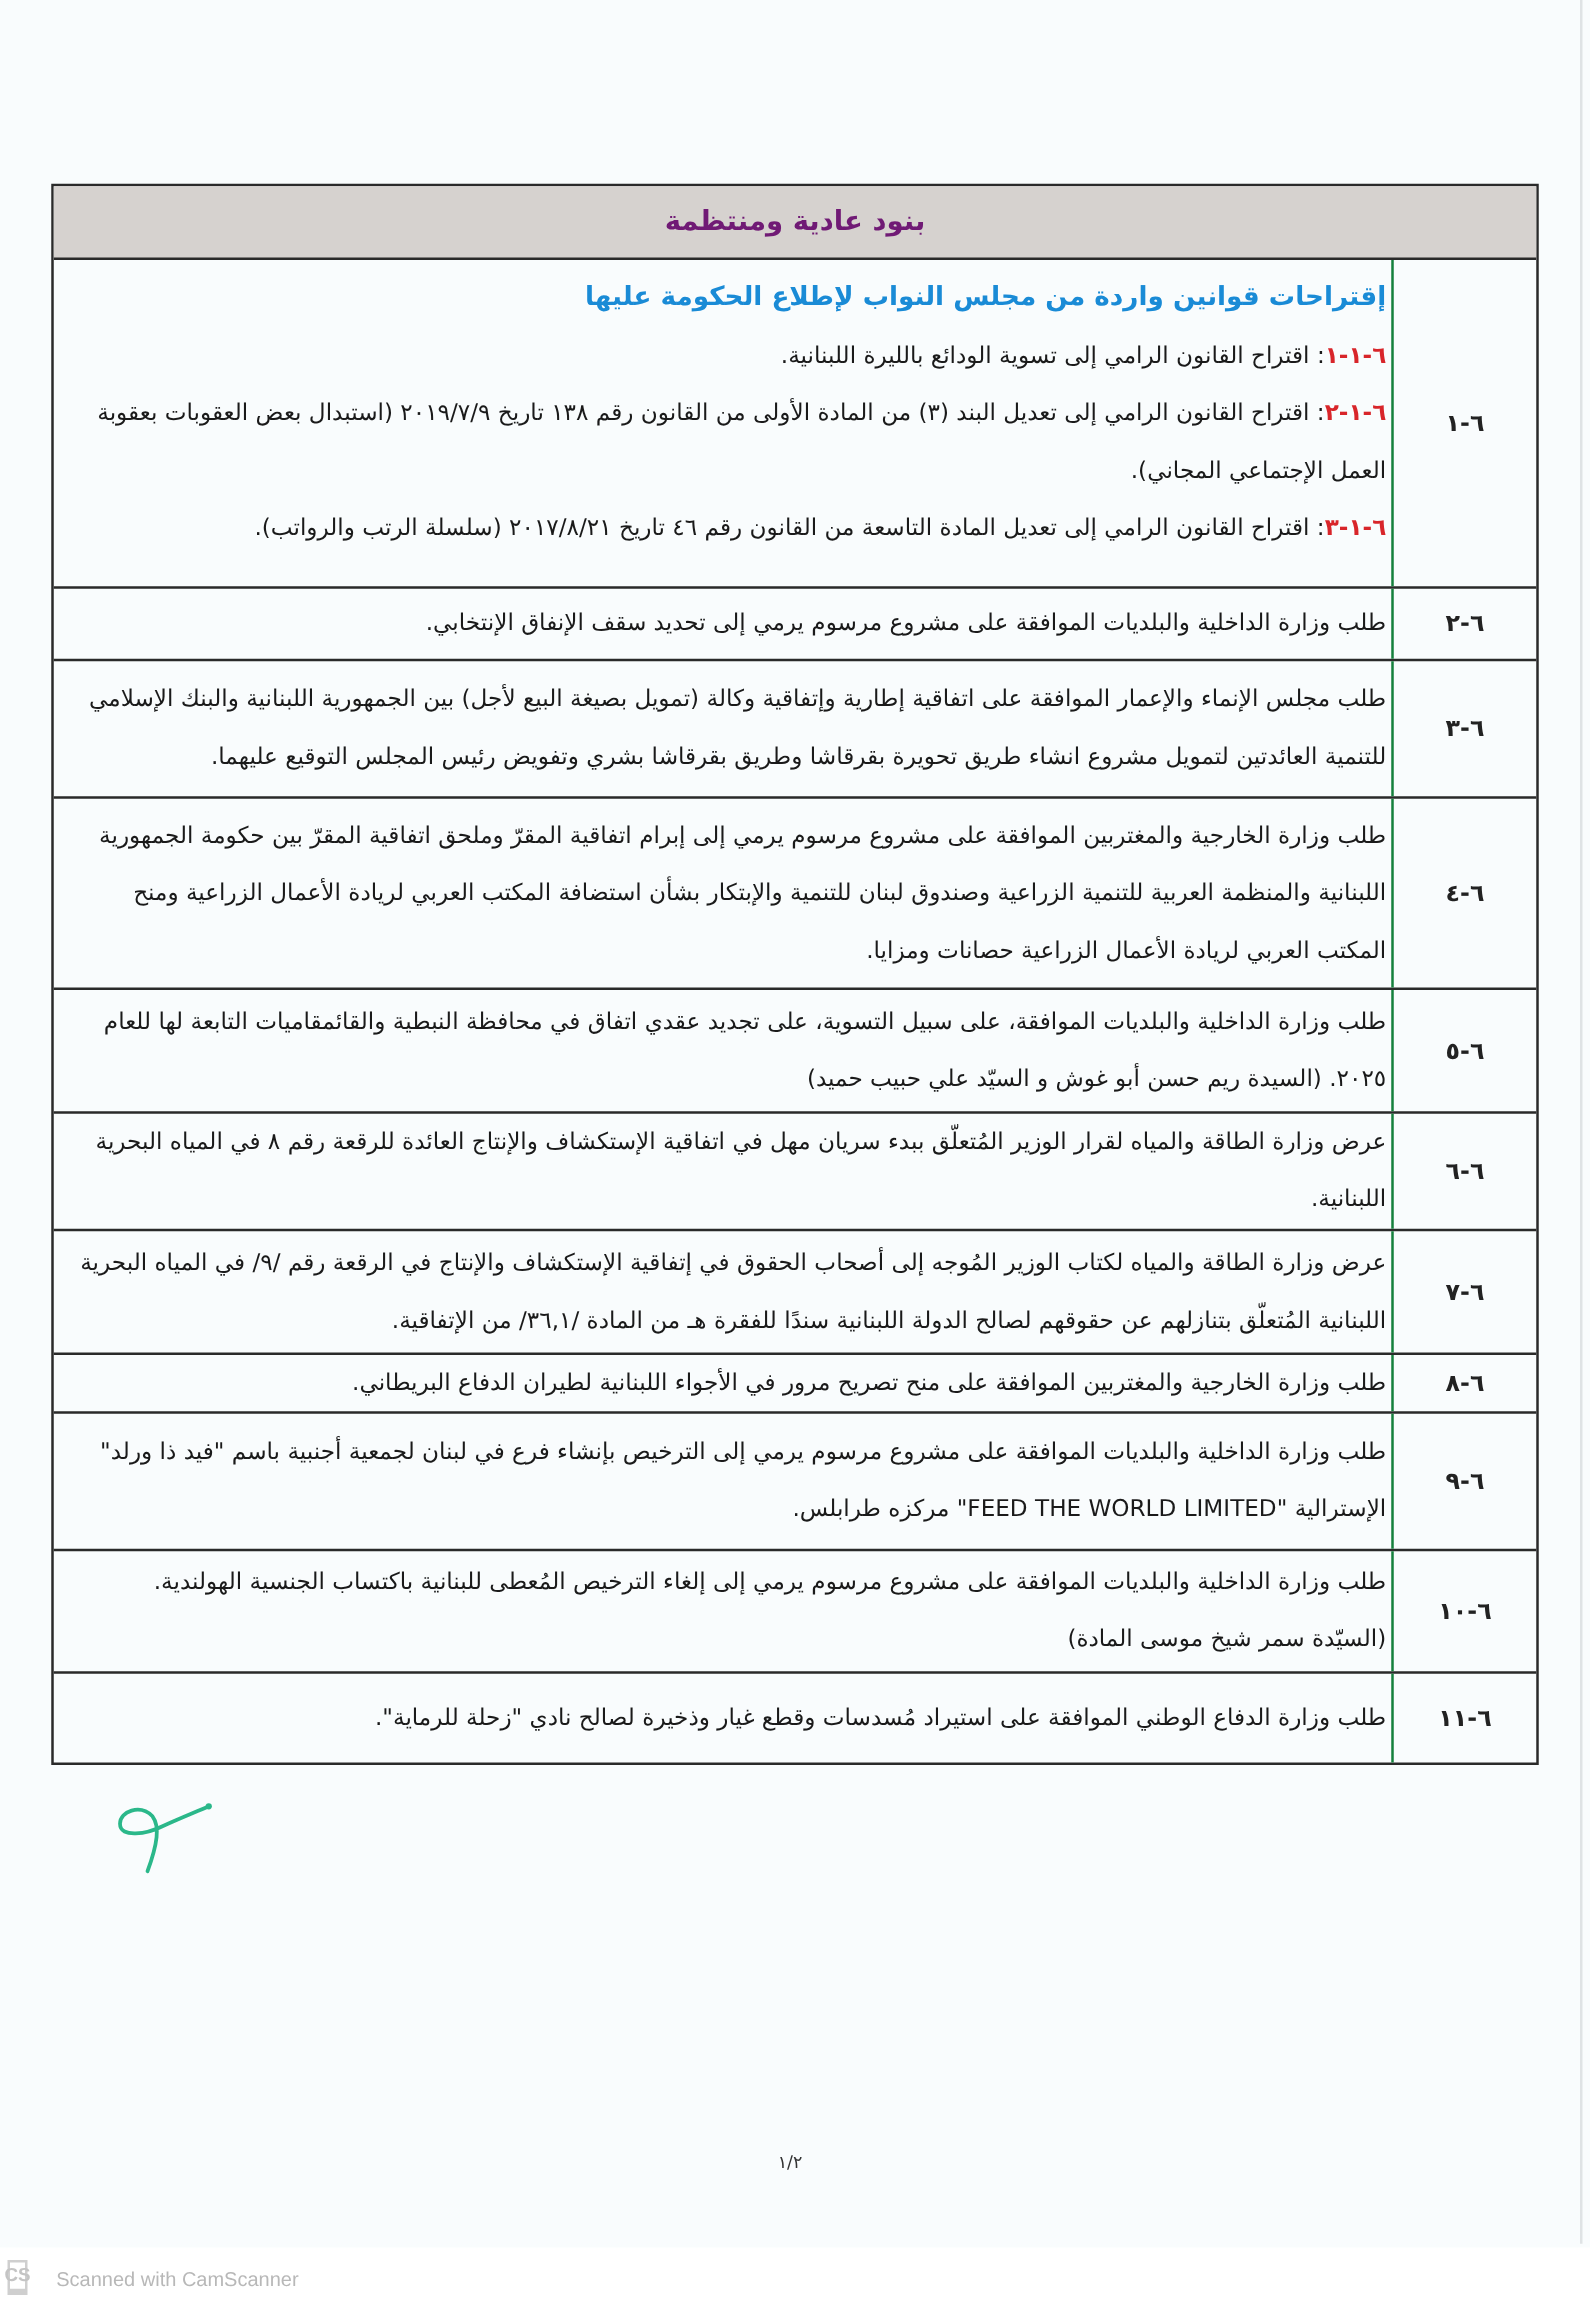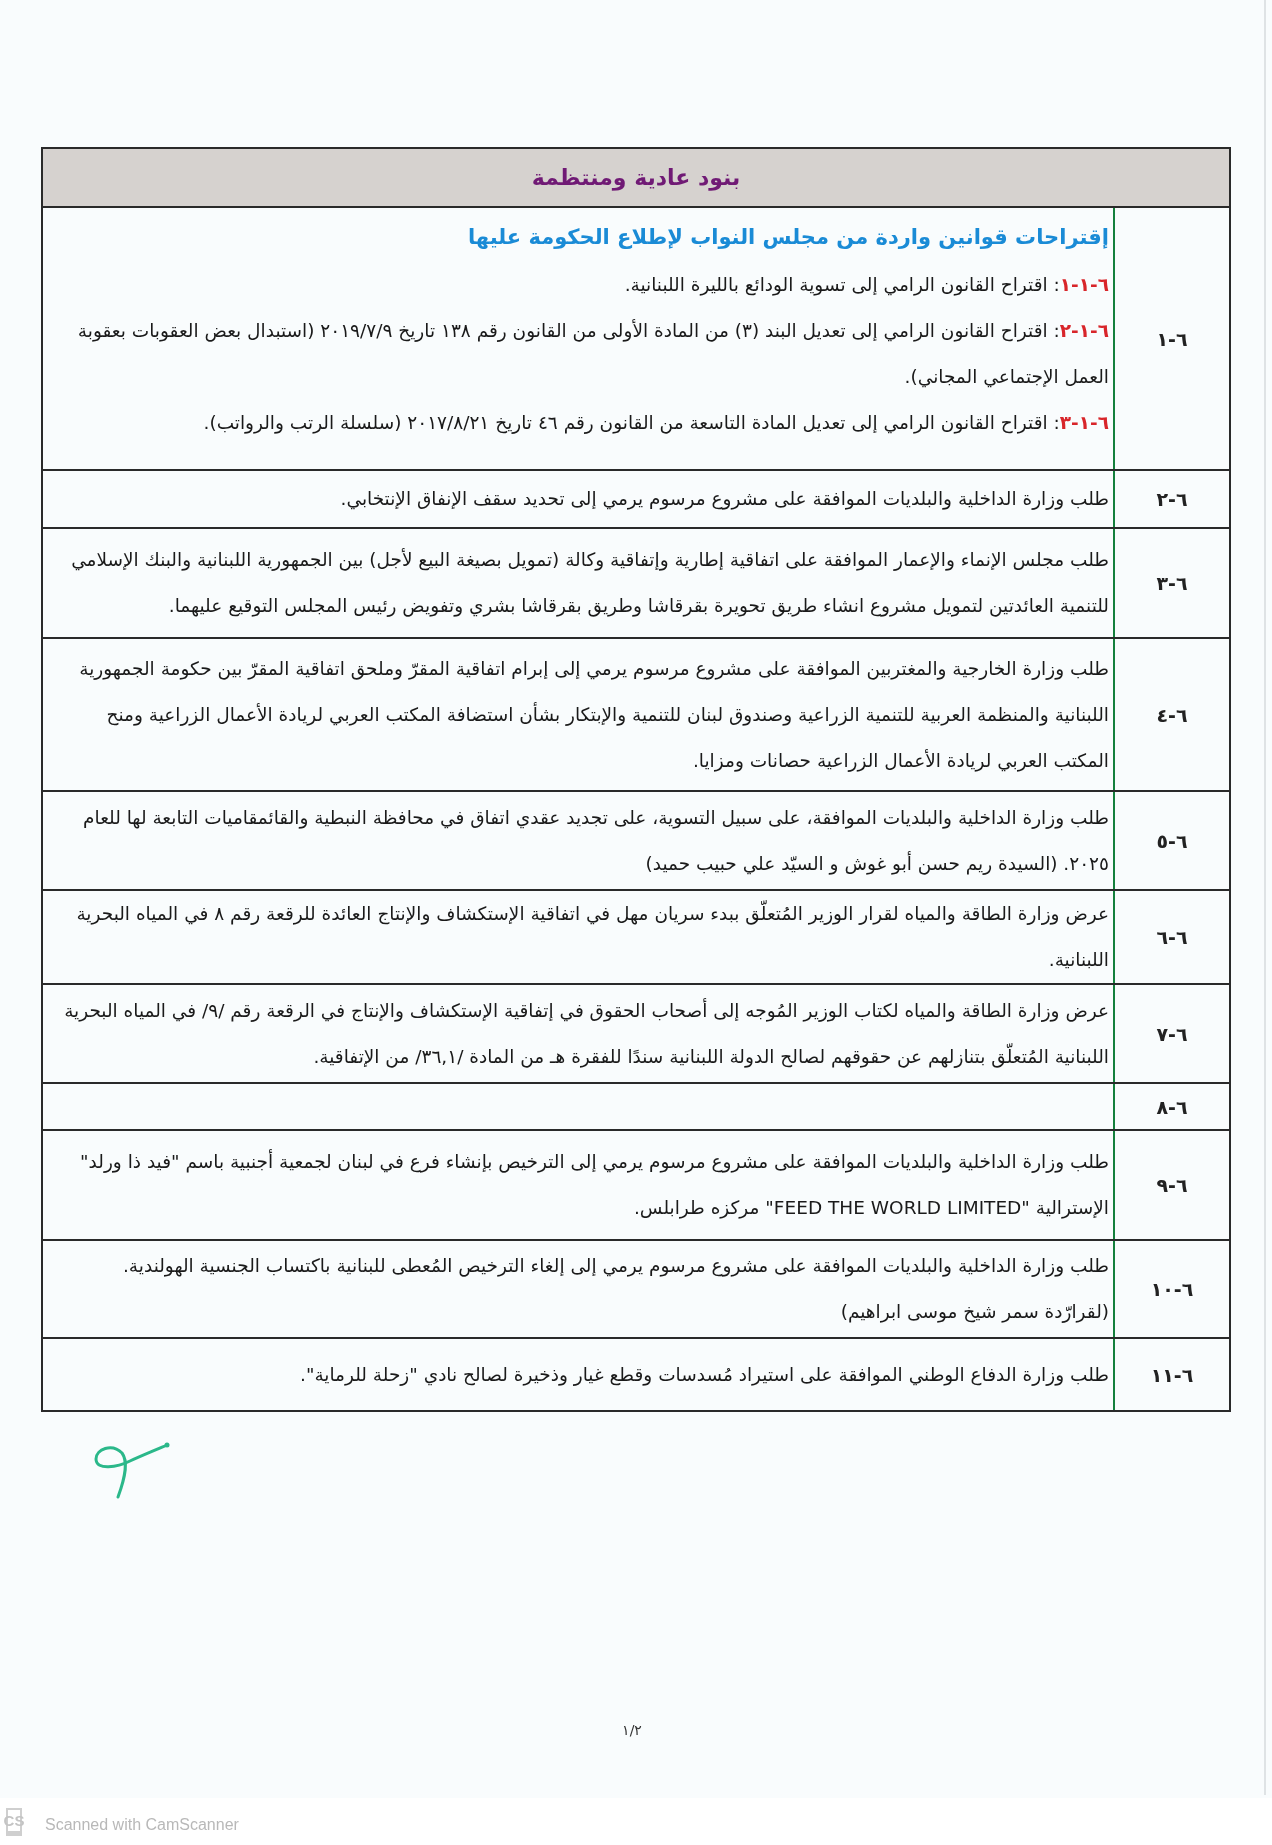--- a/index.html
+++ b/index.html
@@ -100,32 +100,33 @@
     <div class="text-cell">عرض وزارة الطاقة والمياه لقرار الوزير المُتعلّق ببدء سريان مهل في اتفاقية الإستكشاف والإنتاج العائدة للرقعة رقم ٨ في المياه البحرية اللبنانية.</div>
   </div>
 
   <div class="row" style="height:99px;">
     <div class="num-cell">٦-٧</div>
     <div class="text-cell">عرض وزارة الطاقة والمياه لكتاب الوزير المُوجه إلى أصحاب الحقوق في إتفاقية الإستكشاف والإنتاج في الرقعة رقم /٩/ في المياه البحرية اللبنانية المُتعلّق بتنازلهم عن حقوقهم لصالح الدولة اللبنانية سندًا للفقرة هـ من المادة /٣٦,١/ من الإتفاقية.</div>
   </div>
 
   <div class="row" style="height:47px;">
     <div class="num-cell">٦-٨</div>
+    <div class="text-cell">طلب وزارة الخارجية والمغتربين الموافقة على منح تصريح مرور في الأجواء اللبنانية لطيران الدفاع البريطاني.</div>
   </div>
 
   <div class="row" style="height:110px;">
     <div class="num-cell">٦-٩</div>
     <div class="text-cell">طلب وزارة الداخلية والبلديات الموافقة على مشروع مرسوم يرمي إلى الترخيص بإنشاء فرع في لبنان لجمعية أجنبية باسم "فيد ذا ورلد" الإسترالية "FEED THE WORLD LIMITED" مركزه طرابلس.</div>
   </div>
 
   <div class="row" style="height:98px;">
     <div class="num-cell">٦-١٠</div>
     <div class="text-cell">
       <p>طلب وزارة الداخلية والبلديات الموافقة على مشروع مرسوم يرمي إلى إلغاء الترخيص المُعطى للبنانية باكتساب الجنسية الهولندية.</p>
-      <p>(لقرارّدة سمر شيخ موسى ابراهيم)</p>
+      <p>(السيّدة سمر شيخ موسى المادة)</p>
     </div>
   </div>
 
   <div class="row" style="height:71px;">
     <div class="num-cell">٦-١١</div>
     <div class="text-cell">طلب وزارة الدفاع الوطني الموافقة على استيراد مُسدسات وقطع غيار وذخيرة لصالح نادي "زحلة للرماية".</div>
   </div>
 </div>
 
 <svg class="signature" viewBox="0 0 90 70">

